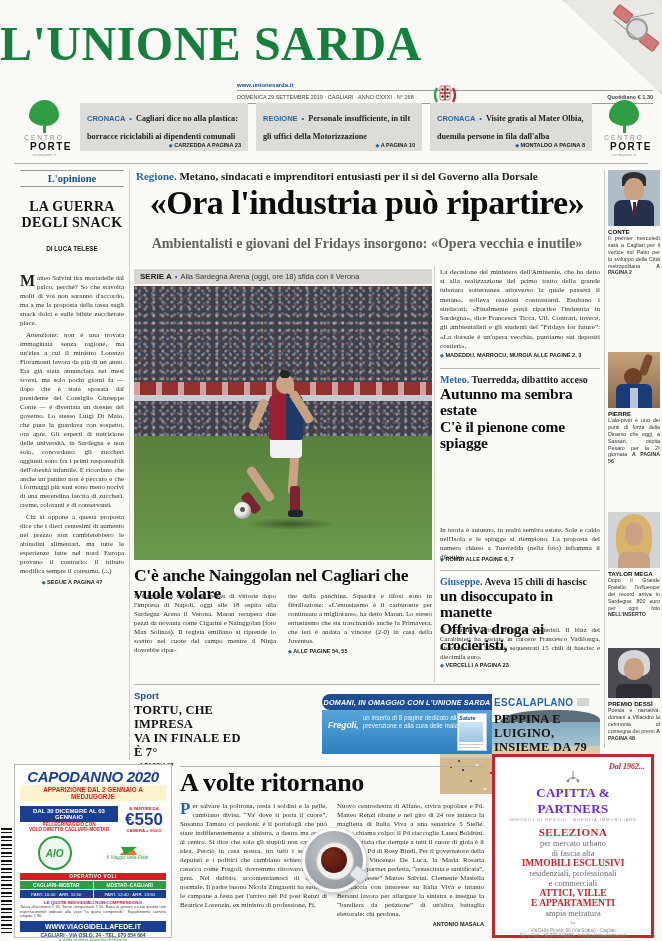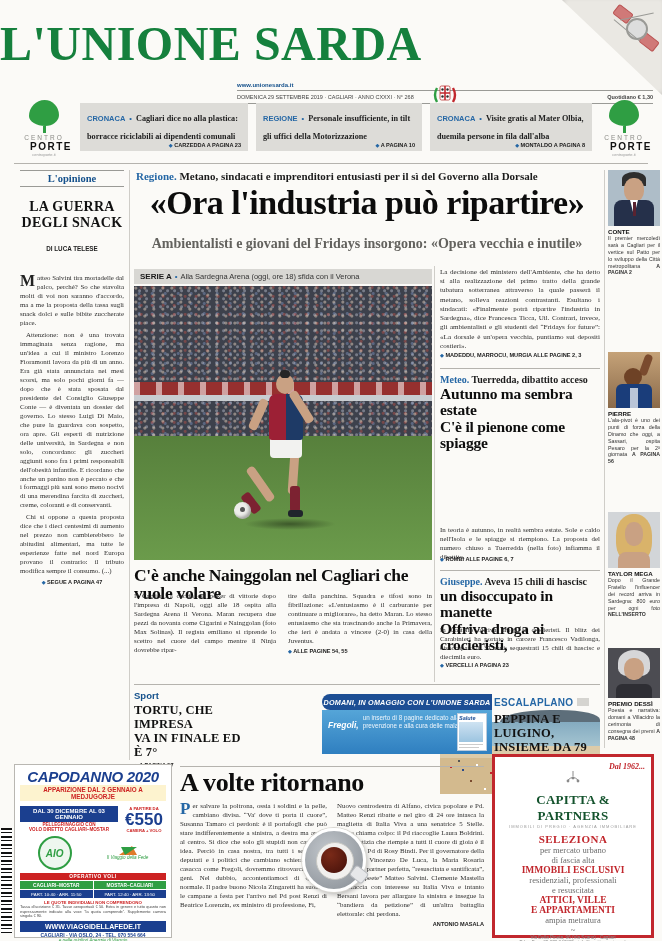--- a/index.html
+++ b/index.html
@@ -139,21 +139,21 @@
   .cup .ring{position:absolute;left:50%;top:50%;width:36px;height:36px;margin:-18px 0 0 -18px;border-radius:50%;
        background:#f1f0ee;border:1px solid #c9c9c4;}
   .cup .coffee{position:absolute;left:50%;top:50%;width:26px;height:26px;margin:-13px 0 0 -13px;border-radius:50%;
        background:radial-gradient(circle at 35% 30%,#7a2a18,#43100a);}
   .cup .handle{position:absolute;right:-4px;bottom:8px;width:14px;height:11px;background:#e6e7e9;
        border:1px solid #b9bcc0;border-radius:3px;transform:rotate(38deg);}
 
   .ad-capitta{position:absolute;left:492px;top:754px;width:162px;height:184px;box-sizing:border-box;
        border:3px solid #c1272d;background:#fff;padding:5px 6px;text-align:center;}
   .cp-since{font:italic bold 8px "Liberation Serif",serif;color:#c1272d;text-align:right;}
-  .cp-brand{font:bold 13px "Liberation Serif",serif;color:#14532d;letter-spacing:.3px;margin-top:7px;}
+  .cp-brand{font:bold 13px "Liberation Serif",serif;color:#6d28d9;letter-spacing:.3px;}
   .cp-sub{font:4px "Liberation Sans",sans-serif;letter-spacing:1px;color:#9a9a9a;}
   .cp-red{font:bold 11px "Liberation Serif",serif;color:#c1272d;letter-spacing:.5px;}
   .cp-red2{font:bold 9.5px "Liberation Serif",serif;color:#c1272d;}
   .cp-gray{font:8.5px "Liberation Serif",serif;color:#6b6b6b;}
   .cp-tiny{font:4.6px "Liberation Sans",sans-serif;color:#8a8a8a;}
   .cp-site{font:9px "Liberation Sans",sans-serif;color:#6b6b6b;letter-spacing:.5px;}
 </style>
 </head>
 <body>
 
@@ -513,21 +513,21 @@
           <circle cx="13" cy="10" r="1.4" fill="#8a8a8a"></circle>
       </svg>
     </div>
     <div class="cp-brand">CAPITTA &amp; PARTNERS</div>
     <div class="cp-sub">IMMOBILI DI PREGIO · AGENZIA IMMOBILIARE</div>
     <div class="cp-red" style="margin-top:4px;">SELEZIONA</div>
     <div class="cp-gray">per mercato urbano</div>
     <div class="cp-gray">di fascia alta</div>
     <div class="cp-red2">IMMOBILI ESCLUSIVI</div>
     <div class="cp-gray">residenziali, professionali</div>
-    <div class="cp-gray">e resuscitata</div>
+    <div class="cp-gray">e commerciali</div>
     <div class="cp-red2">ATTICI, VILLE</div>
     <div class="cp-red2">E APPARTAMENTI</div>
     <div class="cp-gray">ampia metratura</div>
     <div class="cp-gray">~</div>
     <div class="cp-tiny">Via Della Pineta, 96 (Via Scano) - Cagliari</div>
     <div class="cp-tiny">Tel. e Fax +39 070 343885 · info@capittaepartners.it</div>
     <div class="cp-site" style="margin-top:2px;">www.capittaepartners.it</div>
   </div>
 
 </div>

